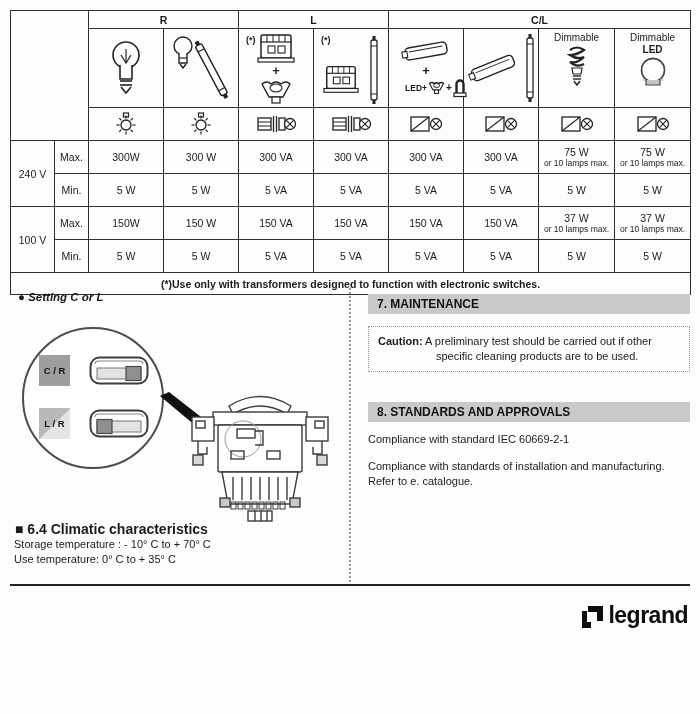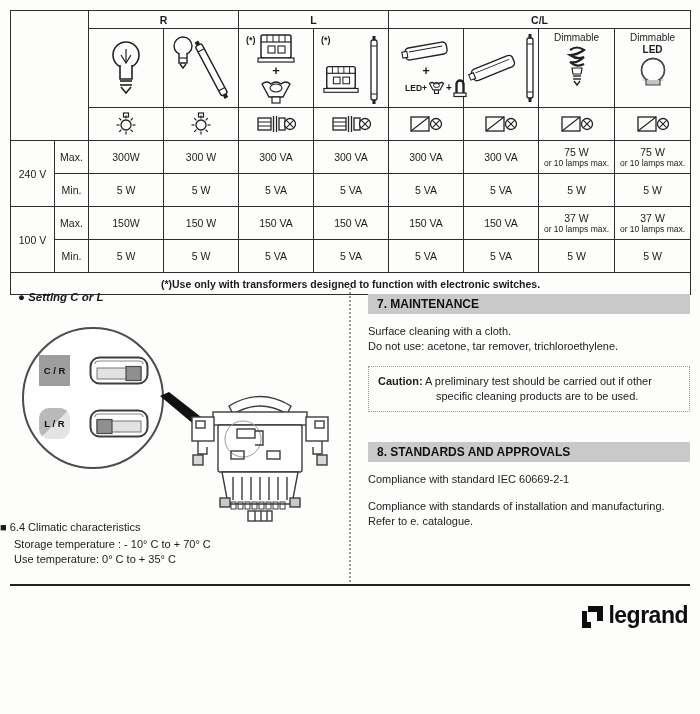--- a/index.html
+++ b/index.html
@@ -41,25 +41,25 @@
   .setting-title { position:absolute; left:18px; top:291px; font-size:11.5px; font-weight:bold;
                    font-style:italic; }
   .mag-circle { position:absolute; left:22px; top:327px; width:142px; height:142px;
                 border:2px solid #4c4c4c; border-radius:50%; background:#fff; }
   .switch-row { position:absolute; left:15px; display:flex; align-items:center; gap:19px;justify-content:flex-end; }
   .switch-row.r1 { top:26px; }
   .switch-row.r2 { top:79px; }
   .mode-box { width:31px; height:31px; display:flex; align-items:center; justify-content:center;
               font-size:9.5px; font-weight:bold; color:#111; }
   .mode-box.cr { background:#9e9e9e; }
-  .mode-box.lr { background:linear-gradient(135deg,#b9b9b9 50%,#e4e4e4 50%);border-radius:10px; }
+  .mode-box.lr { background:linear-gradient(135deg,#b9b9b9 50%,#e4e4e4 50%); }
   .arrow-svg { position:absolute; left:158px; top:392px; }
   .device-svg { position:absolute; left:185px; top:384px; }
 
-  .climatic-title { position:absolute; left:0; top:521px; font-size:11px; font-weight:normal; }
+  .climatic-title { position:absolute; left:15px; top:521px; font-size:14px; font-weight:bold; }
   .climatic-l1 { position:absolute; left:14px; top:538px; font-size:11px; }
   .climatic-l2 { position:absolute; left:14px; top:553px; font-size:11px; }
 
   .v-dotted { position:absolute; left:349px; top:288px; height:294px; width:0;
               border-left:2px dotted #9a9a9a; }
 
   
   .right-col { position:absolute; left:368px; top:294px; width:322px; }
   .sec-bar { background:#c9c9c9; height:20px; line-height:20px; padding-left:9px;
              font-size:12px; font-weight:bold; color:#111; }
@@ -489,24 +489,20 @@
   <span>■</span>
   <span>6.4 Climatic characteristics</span>
 </div>
 <div class="climatic-l1">Storage temperature : - 10° C to + 70° C</div>
 <div class="climatic-l2">Use temperature: 0° C to + 35° C</div>
 
 <div class="v-dotted"></div>
 
 <div class="right-col">
   <div class="sec-bar">7. MAINTENANCE</div>
-  <div class="body-txt mt10">
-    <div>Surface cleaning with a cloth.</div>
-    <div>Do not use: acetone, tar remover, trichloroethylene.</div>
-  </div>
   <div class="caution-box">
     <p class="caution-p">
       <b>Caution:</b><span> A preliminary test should be carried out if other specific cleaning products are to be used.</span>
     </p>
   </div>
 
   <div class="sec-bar sec2">8. STANDARDS AND APPROVALS</div>
   <div class="body-txt mt10">Compliance with standard IEC 60669-2-1</div>
   <div class="body-txt mt12">
     <div>Compliance with standards of installation and manufacturing.</div>

